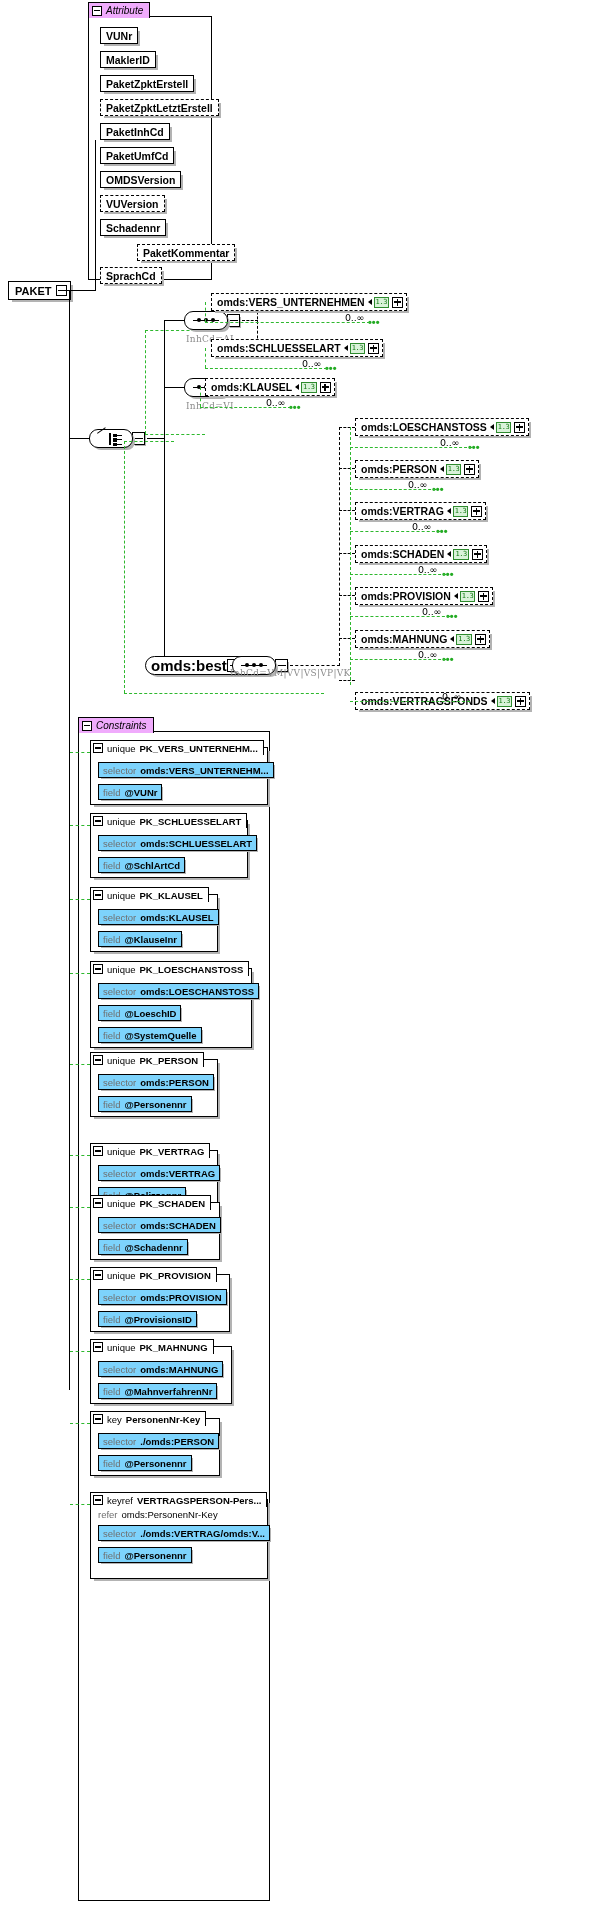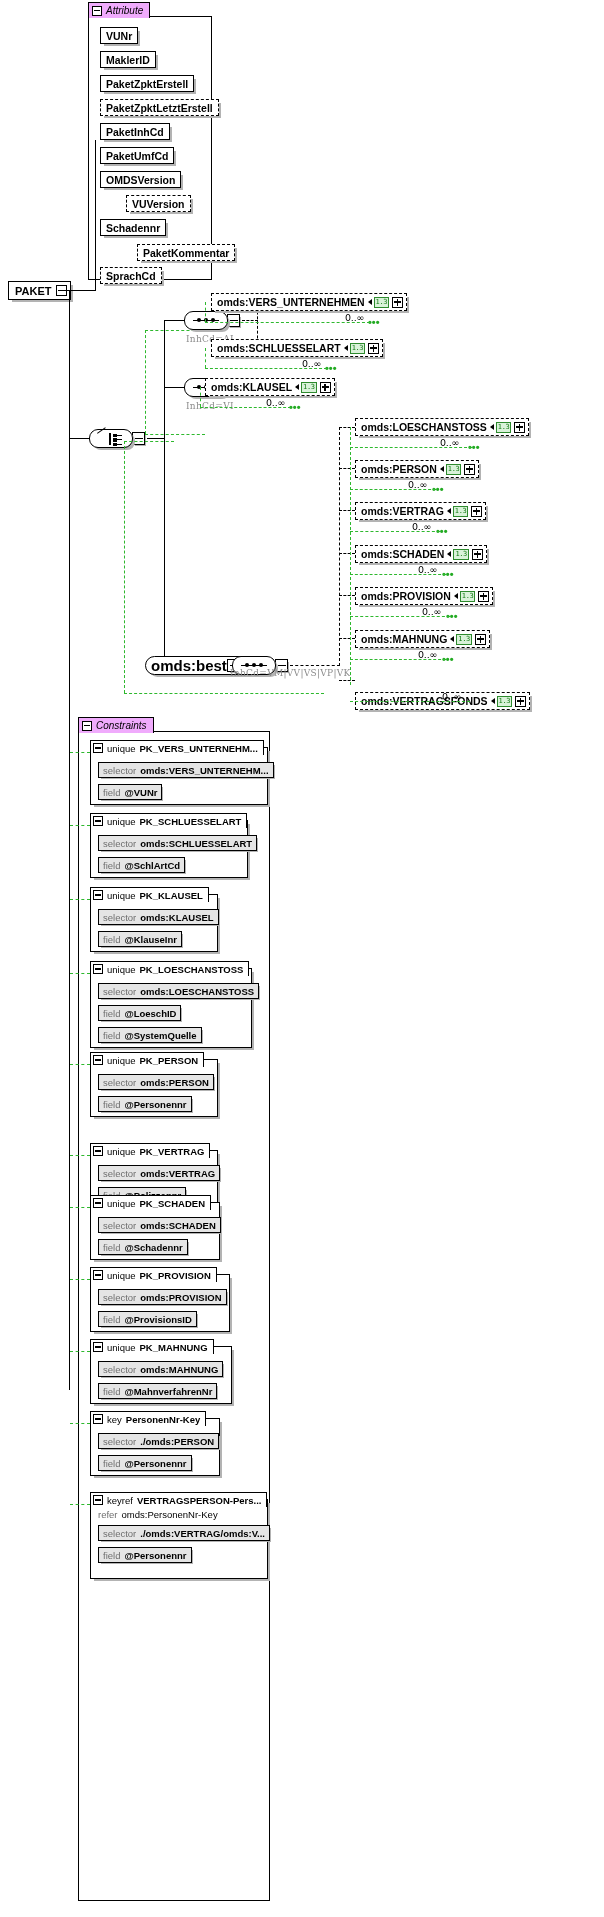--- a/index.html
+++ b/index.html
@@ -241,21 +241,21 @@
     height: 15px; padding: 0 5px 0 2px;
     background: #fff; border: 1.2px solid #000; border-bottom: none;
     font-size: 9.5px; white-space: nowrap;
   }
   .ctab .kw { color: #000; font-weight: normal; }
   .ctab .nm { color: #000; font-weight: bold; }
   .crow {
     position: absolute;
     display: flex; align-items: center;
     height: 16px; padding: 0 4px;
-    background: #e5e5e5; border: 1.2px solid #000;
+    background: #7dd3fc; border: 1.2px solid #000;
     font-size: 9.5px; white-space: nowrap;
     box-shadow: 2px 2px 0 -1px #b3b3b3;
     gap: 4px;
   }
   .crow .key { color: #6f6f6f; font-weight: normal; }
   .crow .val { color: #000; font-weight: bold; }
   .crow.referrow { border: none; box-shadow: none; background: transparent; }
 
   
   .tabminus {
@@ -290,21 +290,21 @@
     </div>
   <div class="node solid" style="left:100px; top:123px;">
       <span>PaketInhCd</span>
     </div>
   <div class="node solid" style="left:100px; top:147px;">
       <span>PaketUmfCd</span>
     </div>
   <div class="node solid" style="left:100px; top:171px;justify-content:flex-end;">
       <span>OMDSVersion</span>
     </div>
-  <div class="node dash" style="left:100px; top:195px;margin-left:26px;">
+  <div class="node dash" style="left:100px; top:195px;">
       <span>VUVersion</span>
     </div>
   <div class="node solid" style="left:100px; top:219px;">
       <span>Schadennr</span>
     </div>
   <div class="node dash" style="left:100px; top:244px;margin-left:37px;">
       <span>PaketKommentar</span>
     </div>
   <div class="node dash" style="left:100px; top:267px;">
       <span>SprachCd</span>

